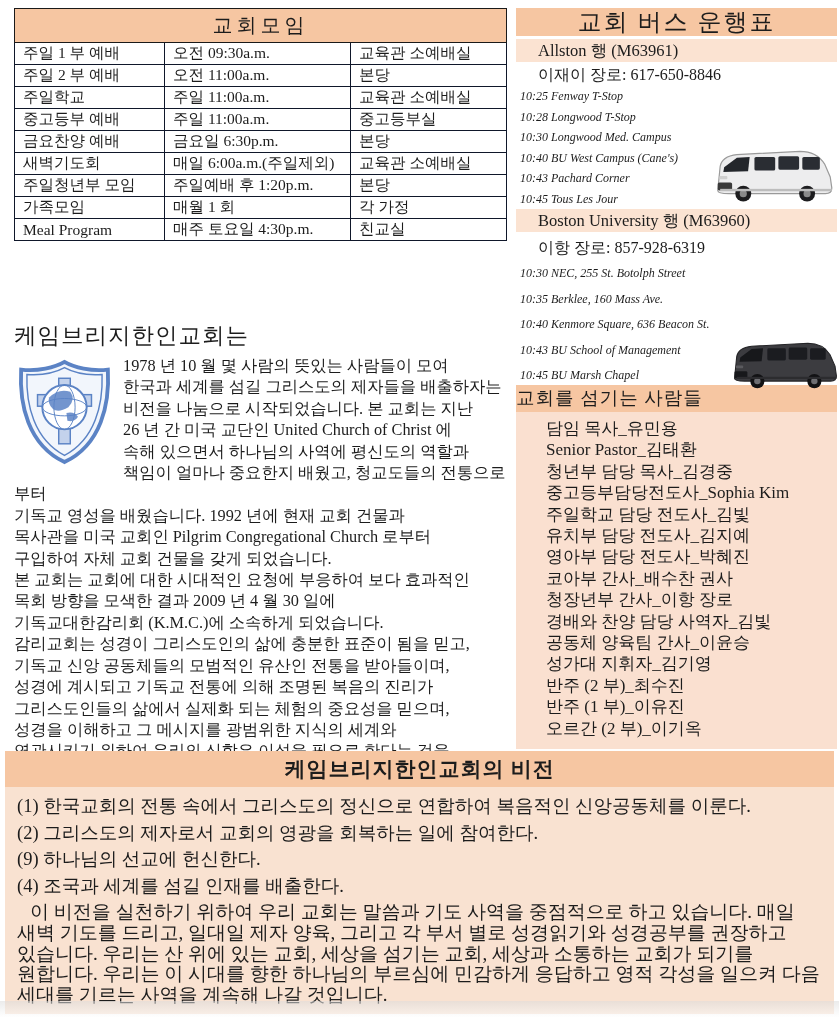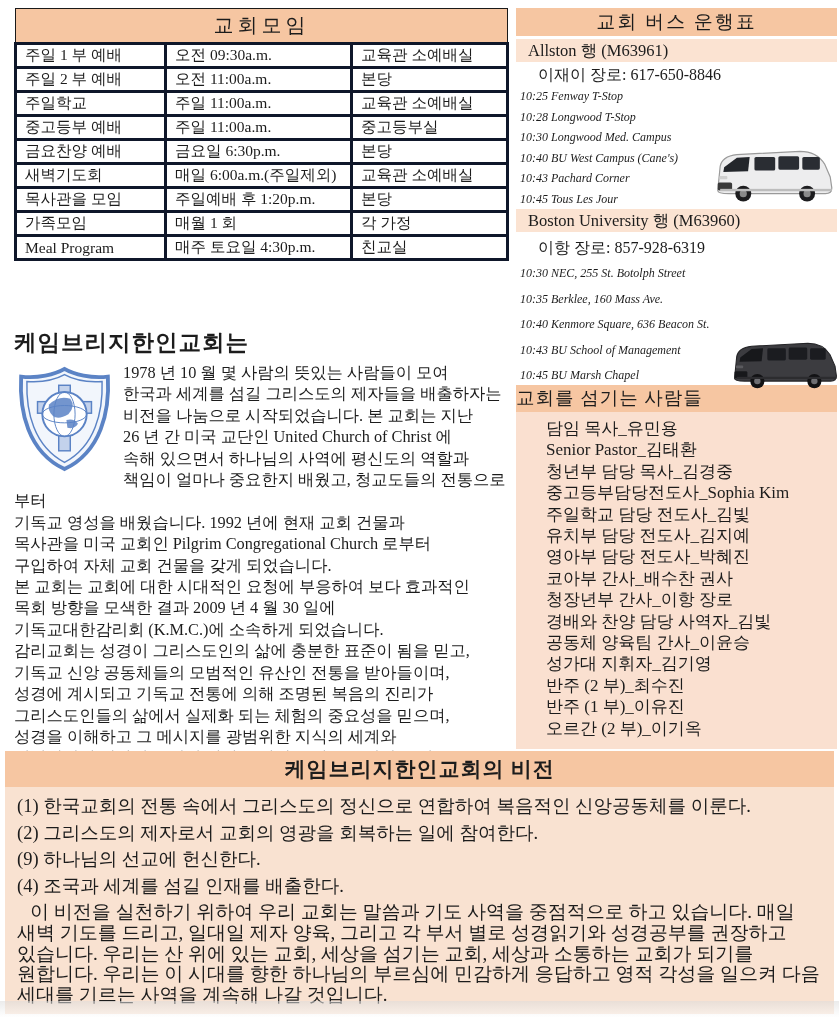--- a/index.html
+++ b/index.html
@@ -4,40 +4,40 @@
 <style>
   html,body{margin:0;padding:0;background:#ffffff;}
   .page{position:relative;width:839px;height:1023px;background:#ffffff;overflow:hidden;
         font-family:"Liberation Serif","DejaVu Serif",serif;color:#1c1c1c;}
 
   
   .meetings{position:absolute;left:14px;top:8px;width:492px;border-collapse:collapse;
             table-layout:fixed;font-size:15.5px;}
   .meetings th{background:#f6c6a2;font-size:20px;font-weight:normal;letter-spacing:4px;
                height:31px;border:1px solid #1a1a1a;}
-  .meetings td{border:3px solid #0f172a;height:20px;padding:0 0 0 8px;
+  .meetings td{border:1px solid #0f172a;height:20px;padding:0 0 0 8px;
                overflow:hidden;white-space:nowrap;}
 
   
   .bus-panel{position:absolute;left:516px;top:8px;width:321px;}
   .bus-title{background:#f6c6a2;height:28px;line-height:28px;text-align:center;
-             font-size:19px;letter-spacing:2px;margin-bottom:3px;}
-  .route-header{background:#fbe3d2;height:23px;line-height:23px;padding-left:12px;
+             font-size:24px;letter-spacing:2px;margin-bottom:3px;}
+  .route-header{background:#fbe3d2;height:23px;line-height:23px;padding-left:22px;
                 font-size:16.5px;margin-bottom:2px;white-space:nowrap;}
   .route-contact{padding-left:22px;line-height:22px;font-size:16px;white-space:nowrap;}
   .bus-stops > div{line-height:20.5px;padding-left:4px;font-size:12px;white-space:nowrap;font-style:italic;}
   .route-boston .route-contact{line-height:27px;}
   .route-boston .bus-stops > div{line-height:25.5px;}
 
   .van-white{position:absolute;left:705px;top:141px;width:134px;height:67px;}
   .van-dark{position:absolute;left:726px;top:329px;width:114px;height:70px;z-index:3;}
 
   
   .about{position:absolute;left:14px;top:312px;width:500px;}
-  .about-title{font-size:22.5px;font-weight:bold;margin:15px 0 4px 0;letter-spacing:1px;}
+  .about-title{font-size:22.5px;font-weight:normal;margin:8px 0 4px 0;letter-spacing:1px;}
   .about-logo{float:left;margin:4px 10px 2px 2px;}
   .about-text{font-size:16.3px;line-height:21.4px;white-space:pre-line;}
 
   
   .staff-panel{position:absolute;left:516px;top:385px;width:321px;}
   .staff-title{background:#f6c6a2;height:27px;line-height:27px;
                font-size:18.5px;letter-spacing:1px;}
   .staff-list{background:#fae0d0;padding:6px 2px 10px 30px;}
   .staff-list > div{font-size:17px;line-height:21.4px;white-space:nowrap;}
 
@@ -94,21 +94,21 @@
           <td>금요찬양 예배</td>
           <td>금요일 6:30p.m.</td>
           <td>본당</td>
         </tr>
         <tr>
           <td>새벽기도회</td>
           <td>매일 6:00a.m.(주일제외)</td>
           <td>교육관 소예배실</td>
         </tr>
         <tr>
-          <td>목사관을 모임</td>
+          <td>주일청년부 모임</td>
           <td>주일예배 후 1:20p.m.</td>
           <td>본당</td>
         </tr>
         <tr>
           <td>가족모임</td>
           <td>매월 1 회</td>
           <td>각 가정</td>
         </tr>
         <tr>
           <td>Meal Program</td>

